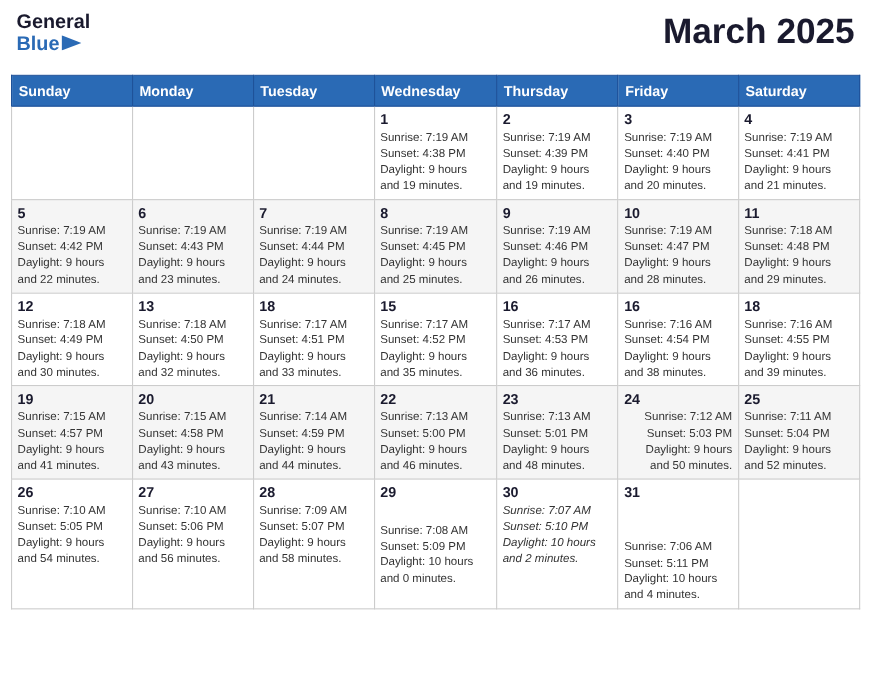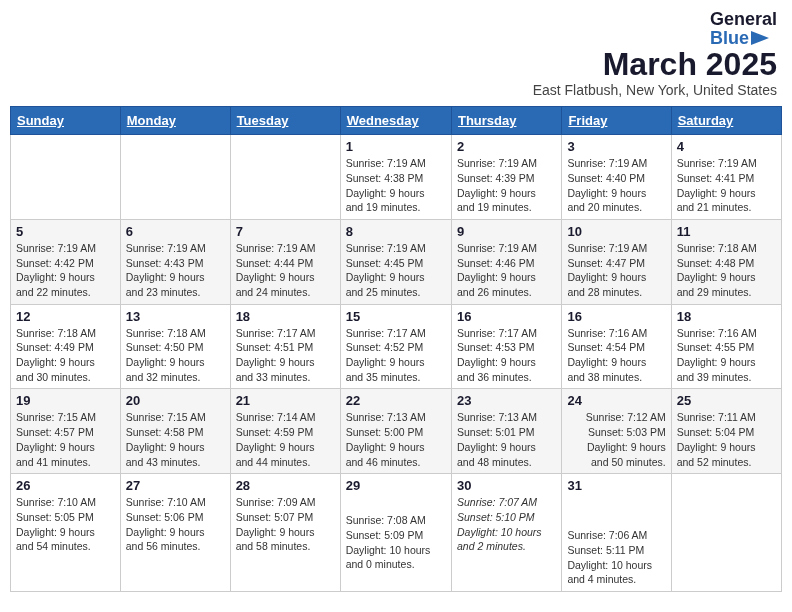--- a/index.html
+++ b/index.html
@@ -6,24 +6,23 @@
     body {
       font-family: Arial, sans-serif;
       background: #fff;
       width: 792px;
       min-height: 612px;
       padding: 10px;
     }
     .header {
       display: flex;
       justify-content: space-between;
-      align-items: flex-end;
-      margin-bottom: 8px;
+      align-items: center;
+      margin-bottom: 20px;
       padding: 0 5px;
-      flex-direction: column;
     }
     .logo {
       display: flex;
       flex-direction: column;
       align-items: flex-start;
     }
     .logo-text {
       font-size: 18px;
       font-weight: bold;
       color: #1a1a2e;
@@ -53,21 +52,20 @@
       border-collapse: collapse;
       border: 1px solid #ccc;
     }
     .calendar th {
       background-color: #2a6ab5;
       color: #fff;
       text-align: left;
       padding: 6px 6px;
       font-size: 13px;
       border: 1px solid #1e5299;
-      text-decoration: underline;
     }
     .calendar td {
       vertical-align: top;
       border: 1px solid #ccc;
       padding: 4px 5px;
       width: 113px;
       min-height: 80px;
       background: #fff;
     }
     .calendar tr:nth-child(even) td {
@@ -101,21 +99,20 @@
           <span class="logo-text"><span class="blue">Blue</span></span>
           <svg width="18" height="14" viewBox="0 0 18 14" style="margin-left:2px;">
             <polygon points="0,0 18,7 0,14" fill="#2a6ab5"></polygon>
           </svg>
         </div>
       </div>
     </div>
   </div>
   <div class="title-block">
     <h1>March 2025</h1>
-    <h2>East Flatbush, New York, United States</h2>
   </div>
 </div>
 
 <table class="calendar">
   <thead>
     <tr>
     <th>Sunday</th>
         <th>Monday</th>
         <th>Tuesday</th>
         <th>Wednesday</th>

